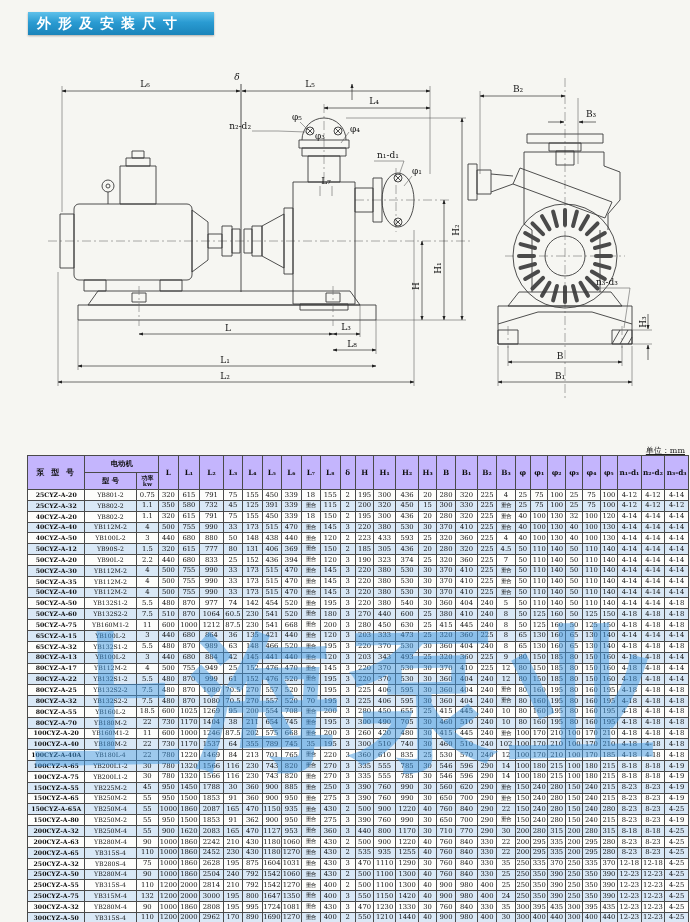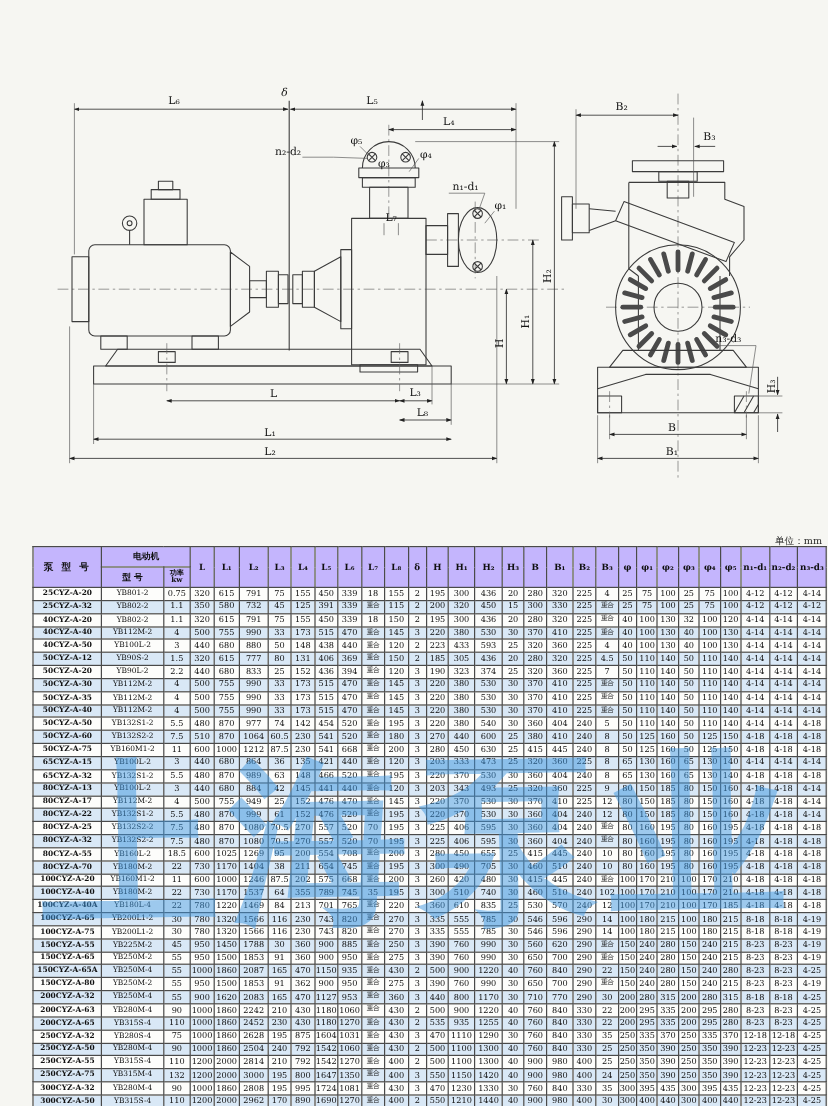--- a/index.html
+++ b/index.html
@@ -4,21 +4,21 @@
 <style>
   html,body{margin:0;padding:0;background:#ffffff;}
   .page{position:relative;width:690px;height:922px;background:#f6f6f2;overflow:hidden;
         font-family:"DejaVu Serif",serif;}
   .banner{position:absolute;display:flex;align-items:center;color:#fff;
           font-family:"DejaVu Sans",sans-serif;font-weight:bold;
           background:linear-gradient(180deg,#5fc1ea 0%,#2a9bd2 45%,#1a84ba 100%);
           box-shadow:0 1px 2px rgba(0,0,0,.3);padding:0 9px;}
   .banner1{left:28px;top:12px;width:168px;height:23px;font-size:14px;letter-spacing:7px;}
   .banner2{left:28px;top:424px;width:318px;height:24px;font-size:14px;letter-spacing:4px;}
-  .unit-note{position:absolute;right:5px;top:445px;font-size:8px;color:#222;}
+  .unit-note{position:absolute;right:5px;top:445px;font-size:8px;color:#222;text-decoration:underline;}
   .drawing{position:absolute;left:0;top:34px;}
   .g{stroke:#3b3b3b;stroke-width:.9;fill:none;stroke-linejoin:round;}
   .cl{stroke:#666;stroke-width:.55;stroke-dasharray:9 3 2 3;fill:none;}
   .dim{stroke:#222;stroke-width:.65;}
   .xln{stroke:#555;stroke-width:.55;fill:none;}
   .drawing text{font-family:"DejaVu Serif",serif;fill:#151515;font-size:9px;}
   .s7{font-size:7px;} .s6{font-size:6px;}
   .tbl-wrap{position:absolute;left:27px;top:455px;width:662px;}
   table{border-collapse:collapse;table-layout:fixed;width:662px;color:#101010;}
   th,td{border:.7px solid #4a4a4a;text-align:center;vertical-align:middle;padding:0;
@@ -35,20 +35,23 @@
   .watermark{position:absolute;left:25px;top:612px;width:650px;text-align:center;
              font-family:"DejaVu Sans",sans-serif;font-weight:bold;font-size:148px;
              line-height:1.2;letter-spacing:10px;color:#3f97e0;opacity:.5;
              transform:rotate(-1deg);pointer-events:none;z-index:5;}
 </style>
 </head>
 <body>
 
 <div class="page">
 
+  <div class="banner banner1">
+    <span>外形及安装尺寸</span>
+  </div>
 
   <svg class="drawing" width="690" height="385" viewBox="0 0 690 385">
     <defs>
       <marker id="ar" viewBox="0 0 10 10" refX="9" refY="5" markerWidth="7" markerHeight="7" orient="auto-start-reverse">
           <path d="M0 1.5 L10 5 L0 8.5 z" fill="#222"></path>
         </marker>
     </defs>
 
     <g>
 

